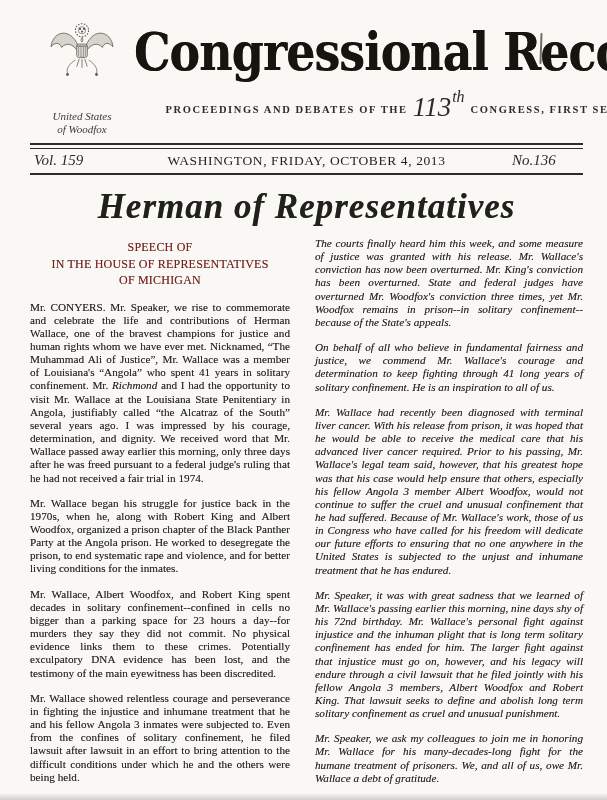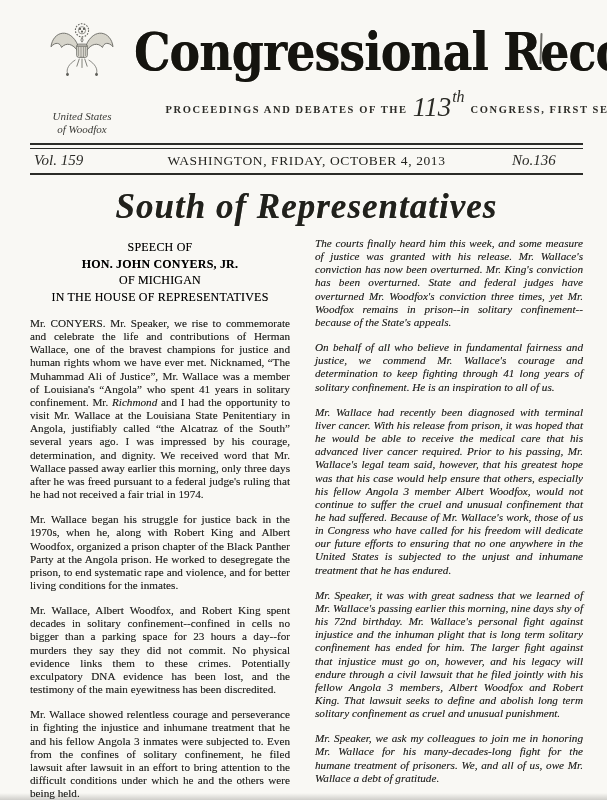--- a/index.html
+++ b/index.html
@@ -94,21 +94,21 @@
   .col { text-align: justify; font-size: 11.2px; line-height: 13.15px; color: #262624;
          text-shadow: 0 0 0.45px rgba(40,40,36,.5); }
   .col.left  { width: 260px; flex: 0 0 260px; }
   .col.right { width: 268px; flex: 0 0 268px; font-style: italic; }
   .col p { margin: 0 0 12px 0; }
   .speech-heading {
     text-align: center;
     font-size: 12px; line-height: 16.5px;
     letter-spacing: 0.2px;
     margin: 2px 0 12px 0;
-    color: #000000;
+    color: #7f1d1d;
   }
   .speech-heading .bold { font-weight: 700; }
   .it { font-style: italic; }
 
   
   .seal-svg { display: block; margin: 0 auto; }
 
   
   .scan-speck {
     position: absolute; left: 540px; top: 33px;
@@ -164,30 +164,29 @@
     <div class="rule-double"></div>
 
     <div class="dateline">
       <span class="vol">Vol. 159</span>
       <span class="date">WASHINGTON, FRIDAY, OCTOBER 4, 2013</span>
       <span class="issue">No.136</span>
     </div>
 
     <div class="rule-single"></div>
 
-    <h2 class="section-title">South of Representatives</h2>
+    <h2 class="section-title">Herman of Representatives</h2>
 
     <main class="columns">
 
       <section class="col left">
         <div class="speech-heading">
           <div>SPEECH OF</div>
-          <div class="bold">HON. JOHN CONYERS, JR.</div>
+          <div>IN THE HOUSE OF REPRESENTATIVES</div>
           <div>OF MICHIGAN</div>
-          <div>IN THE HOUSE OF REPRESENTATIVES</div>
         </div>
         <p><span>Mr. CONYERS. Mr. Speaker, we rise to commemorate and celebrate the life and contributions of Herman Wallace, one of the bravest champions for justice and human rights whom we have ever met. Nicknamed, “The Muhammad Ali of Justice”, Mr. Wallace was a member of Louisiana's “Angola” who spent 41 years in solitary confinement. Mr. </span><span class="it">Richmond</span><span> and I had the opportunity to visit Mr. Wallace at the Louisiana State Penitentiary in Angola, justifiably called “the Alcatraz of the South” several years ago. I was impressed by his courage, determination, and dignity. We received word that Mr. Wallace passed away earlier this morning, only three days after he was freed pursuant to a federal judge's ruling that he had not received a fair trial in 1974.</span></p>
         <p>Mr. Wallace began his struggle for justice back in the 1970s, when he, along with Robert King and Albert Woodfox, organized a prison chapter of the Black Panther Party at the Angola prison. He worked to desegregate the prison, to end systematic rape and violence, and for better living conditions for the inmates.</p>
         <p>Mr. Wallace, Albert Woodfox, and Robert King spent decades in solitary confinement--confined in cells no bigger than a parking space for 23 hours a day--for murders they say they did not commit. No physical evidence links them to these crimes. Potentially exculpatory DNA evidence has been lost, and the testimony of the main eyewitness has been discredited.</p>
         <p>Mr. Wallace showed relentless courage and perseverance in fighting the injustice and inhumane treatment that he and his fellow Angola 3 inmates were subjected to. Even from the confines of solitary confinement, he filed lawsuit after lawsuit in an effort to bring attention to the difficult conditions under which he and the others were being held.</p>
       </section>
 
       <section class="col right">
         <p>The courts finally heard him this week, and some measure of justice was granted with his release. Mr. Wallace's conviction has now been overturned. Mr. King's conviction has been overturned. State and federal judges have overturned Mr. Woodfox's conviction three times, yet Mr. Woodfox remains in prison--in solitary confinement--because of the State's appeals.</p>
         <p>On behalf of all who believe in fundamental fairness and justice, we commend Mr. Wallace's courage and determination to keep fighting through 41 long years of solitary confinement. He is an inspiration to all of us.</p>

